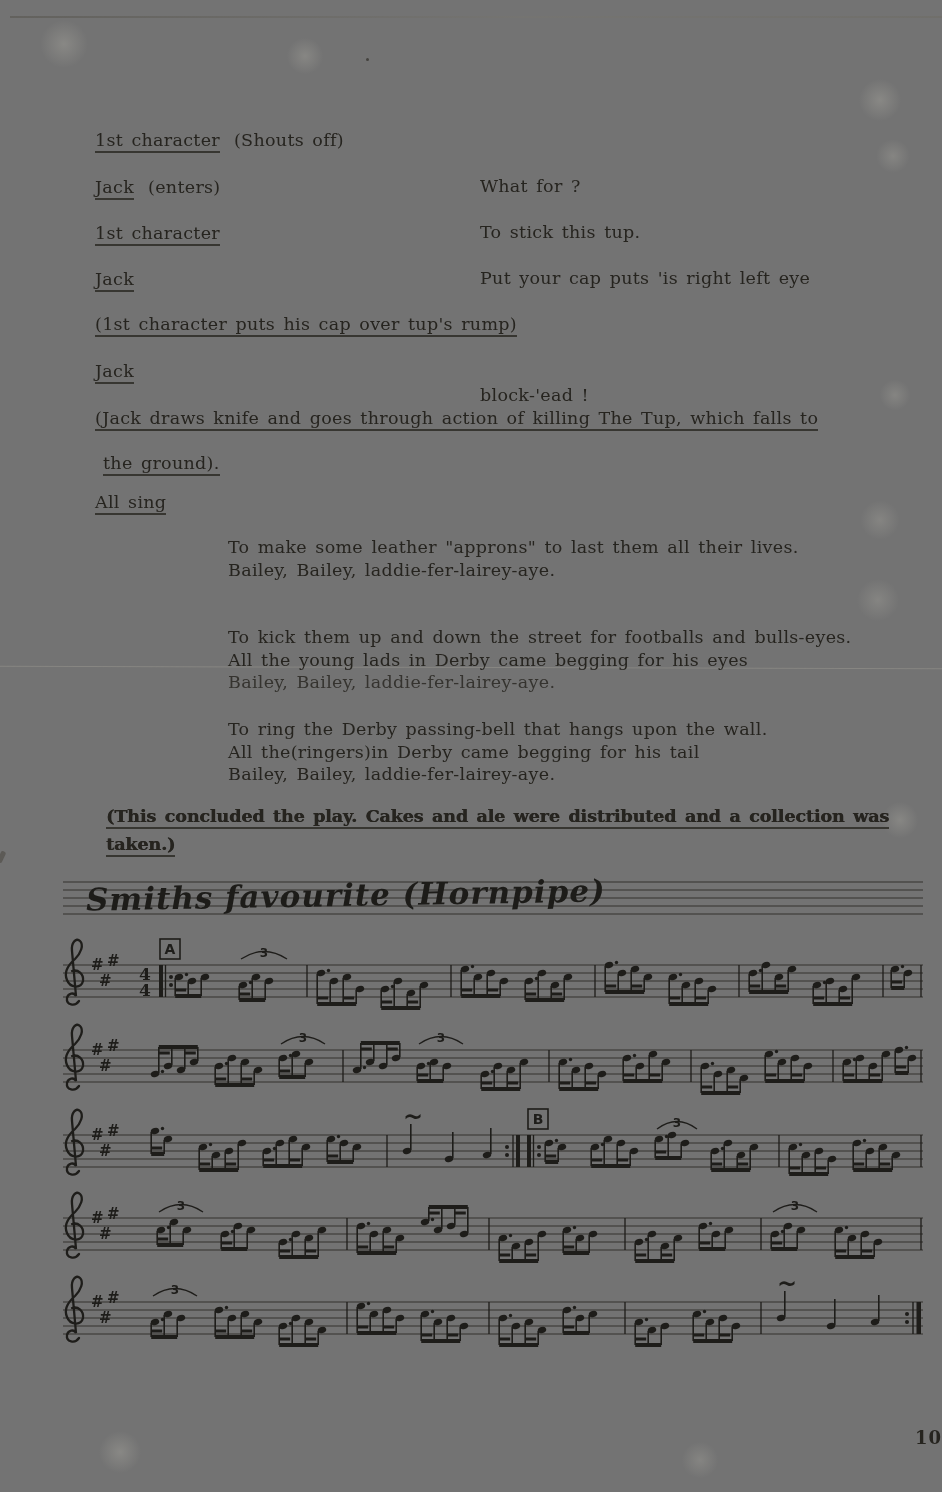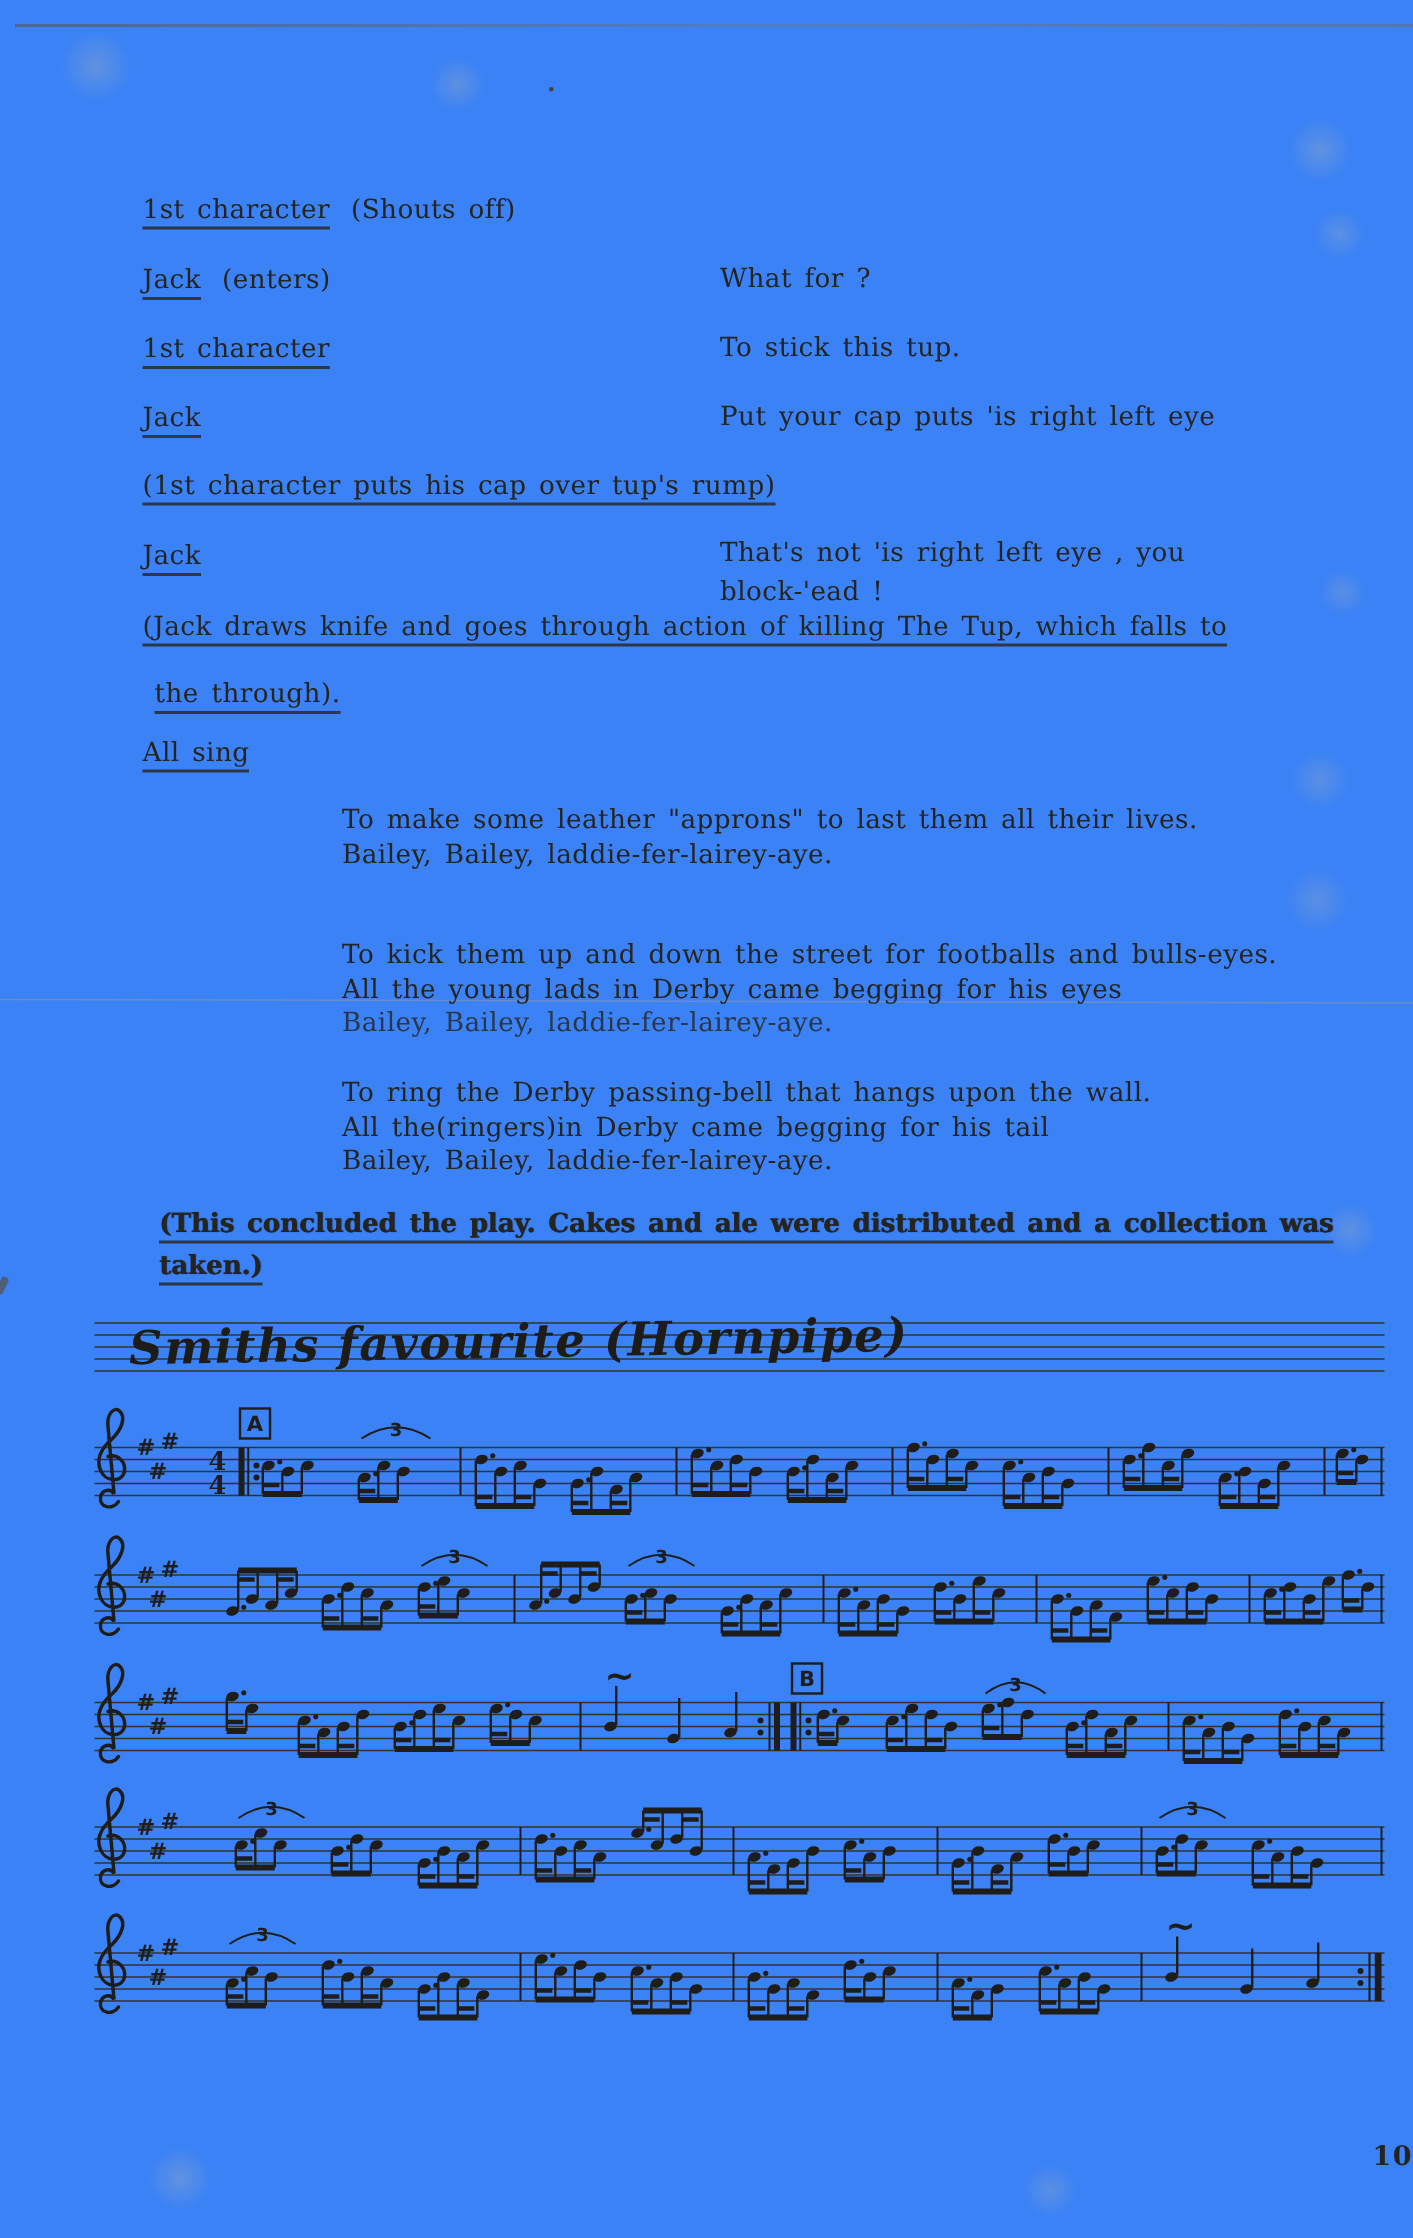--- a/index.html
+++ b/index.html
@@ -1,16 +1,16 @@
 <!DOCTYPE html>
 <html><head>
 <meta charset="utf-8">
 <style>
   html,body{margin:0;padding:0;background:#8a8a88;}
-  .page{position:relative;width:942px;height:1492px;margin:0 auto;background:#3b82f6;overflow:hidden;
+  .page{position:relative;width:942px;height:1492px;margin:0 auto;background:#737373;overflow:hidden;
         font-family:"DejaVu Serif", serif;color:#26241f;}
   
   .page::before{content:'';position:absolute;inset:0;pointer-events:none;background-image:
     radial-gradient(circle 34px at 64px 44px, rgba(186,184,174,.30), transparent 70%),
     radial-gradient(circle 26px at 305px 56px, rgba(186,184,174,.28), transparent 70%),
     radial-gradient(circle 30px at 880px 100px, rgba(186,184,174,.30), transparent 70%),
     radial-gradient(circle 24px at 893px 156px, rgba(186,184,174,.26), transparent 70%),
     radial-gradient(circle 28px at 880px 520px, rgba(186,184,174,.25), transparent 70%),
     radial-gradient(circle 30px at 878px 600px, rgba(186,184,174,.25), transparent 70%),
     radial-gradient(circle 26px at 900px 820px, rgba(186,184,174,.28), transparent 70%),
@@ -66,28 +66,27 @@
   </div>
   <div class="t col2" style="top:268px">Put your cap puts 'is right left eye</div>
 
   <div class="t" style="top:314px;left:95px">
     <span class="u">(1st character puts his cap over tup's rump)</span>
   </div>
 
   <div class="t" style="top:361px;left:95px">
     <span class="u">Jack</span>
   </div>
-  <div class="t col2" style="top:359px">That's not 'is right left eye , you</div>
   <div class="t col2" style="top:385px">block-'ead !</div>
 
   <div class="t" style="top:408px;left:95px">
     <span class="u">(Jack draws knife and goes through action of killing The Tup, which falls to</span>
   </div>
   <div class="t" style="top:453px;left:103px">
-    <span class="u">the through).</span>
+    <span class="u">the ground).</span>
   </div>
 
   <div class="t" style="top:492px;left:95px">
     <span class="u">All sing</span>
   </div>
 
   <div class="verse" style="top:536px">
     <div>To make some leather "approns" to last them all their lives.</div>
     <div>Bailey, Bailey, laddie-fer-lairey-aye.</div>
   </div>

